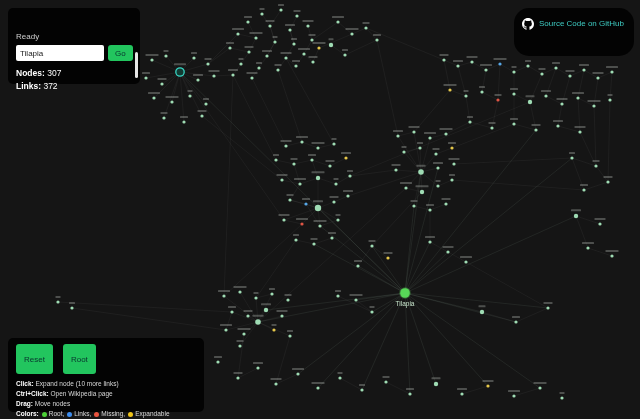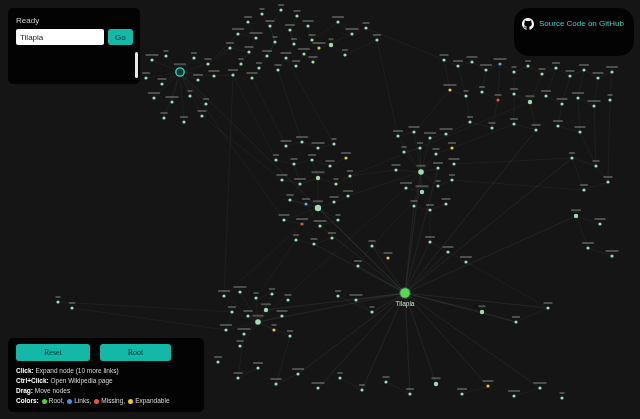--- a/index.html
+++ b/index.html
@@ -1,35 +1,35 @@
 <!DOCTYPE html>
 <html><head>
 <meta charset="utf-8">
 <style>
   html,body{margin:0;padding:0;background:#0c0c0c;}
   .stage{position:relative;width:640px;height:419px;overflow:hidden;background:#151515;
          font-family:"Liberation Sans", sans-serif;color:#ddd;}
   #graph-svg{position:absolute;left:0;top:0;}
   .panel{position:absolute;background:rgba(2,2,2,0.92);border-radius:5px;box-sizing:border-box;}
-  .panel.tl{left:8px;top:8px;width:132px;height:76px;padding:8px 8px;}
+  .panel.tl{left:8px;top:8px;width:132px;height:76px;padding:24px 8px;}
   .panel.tr{left:514px;top:8px;width:120px;height:48px;padding:7px 8px;border-radius:15px;}
   .panel.bl{left:8px;top:338px;width:196px;height:74px;padding:6px 8px;}
   .status{font-size:8px;color:#cfcfcf;margin-bottom:4px;}
   .searchrow{display:flex;gap:4px;align-items:center;margin-bottom:6px;}
   .searchrow input{width:80px;height:14px;border:none;border-radius:2px;background:#fff;
                    color:#222;font-size:8px;padding:1px 4px;font-family:"Liberation Sans",sans-serif;}
-  .btn{background:#14b8a6;color:#09332e;border:none;border-radius:3px;font-size:8px;
+  .btn{background:#22c55e;color:#09332e;border:none;border-radius:3px;font-size:8px;
        padding:2px 7px;height:16px;cursor:pointer;font-family:"Liberation Sans",sans-serif;}
   .stat{font-size:8.5px;color:#fff;line-height:1.5;}
   .stat b{font-weight:bold;}
   .scrollbar{position:absolute;right:2px;top:44px;width:3px;height:26px;background:#e6e6e6;border-radius:2px;}
   .linkrow{display:flex;align-items:center;gap:5px;height:17px;cursor:pointer;}
   .linkrow span.lbl{font-size:8px;color:#3ecbc2;}
   .btnrow{display:flex;gap:10px;margin-bottom:5px;}
-  .btnrow .btn{padding:2px 28px;height:17px;font-family:Liberation Serif, serif;}
+  .btnrow .btn{padding:2px 8px;height:30px;}
   .help{font-size:6.5px;color:#d8d8d8;line-height:1.55;}
   .help b{color:#fff;}
   .dot{display:inline-block;width:5px;height:5px;border-radius:50%;margin:0 2px 0 3px;vertical-align:middle;}
 </style>
 </head>
 <body>
 
 <div class="stage">
 
   <svg id="graph-svg" width="640" height="419" viewBox="0 0 640 419">
@@ -616,20 +616,28 @@
       <rect x="543.5" y="301.9" width="9" height="2" rx="0.5" fill="rgba(210,215,210,0.30)"></rect>
       <circle cx="548" cy="308" r="1.6" fill="#9fdcb4"></circle>
     </svg>
 
   <div class="panel tl">
     <div class="status">Ready</div>
     <div class="searchrow">
       <input type="text" value="Tilapia" style="">
       <button class="btn">Go</button>
     </div>
+    <div class="stat">
+      <b>Nodes:</b>
+      <span>307</span>
+    </div>
+    <div class="stat">
+      <b>Links:</b>
+      <span>372</span>
+    </div>
     <div class="scrollbar"></div>
   </div>
 
   <div class="panel tr">
     <div class="linkrow">
       <svg width="12" height="12" viewBox="0 0 16 16">
         <path fill="#ffffff" d="M8 0C3.58 0 0 3.58 0 8c0 3.54 2.29 6.53 5.47 7.59.4.07.55-.17.55-.38 0-.19-.01-.82-.01-1.49-2.01.37-2.53-.49-2.69-.94-.09-.23-.48-.94-.82-1.13-.28-.15-.68-.52-.01-.53.63-.01 1.08.58 1.23.82.72 1.21 1.87.87 2.33.66.07-.52.28-.87.51-1.07-1.78-.2-3.64-.89-3.64-3.95 0-.87.31-1.59.82-2.15-.08-.2-.36-1.02.08-2.12 0 0 .67-.21 2.2.82.64-.18 1.32-.27 2-.27s1.36.09 2 .27c1.53-1.04 2.2-.82 2.2-.82.44 1.1.16 1.92.08 2.12.51.56.82 1.27.82 2.15 0 3.07-1.87 3.75-3.65 3.95.29.25.54.73.54 1.48 0 1.07-.01 1.93-.01 2.2 0 .21.15.46.55.38A8.012 8.012 0 0 0 16 8c0-4.42-3.58-8-8-8z"></path>
       </svg>
       <span class="lbl">Source Code on GitHub</span>
     </div>

